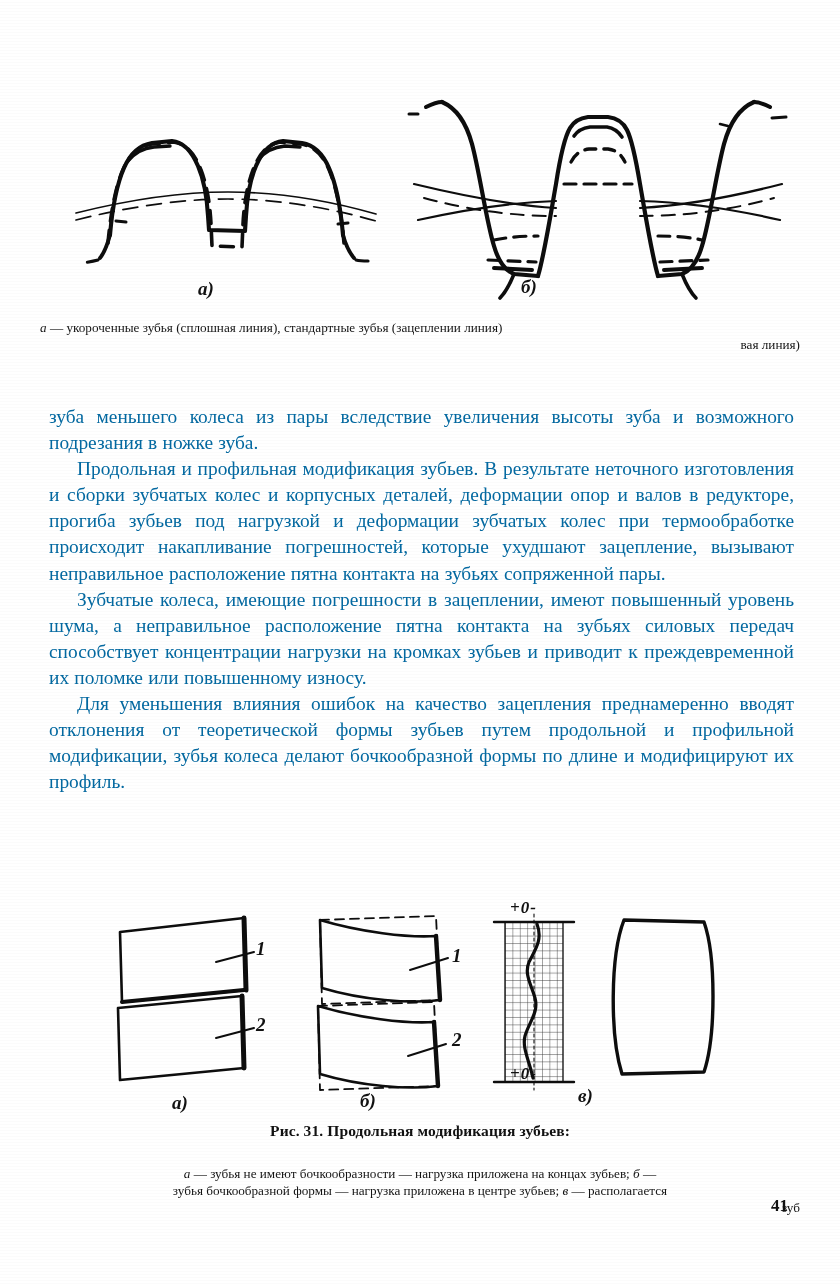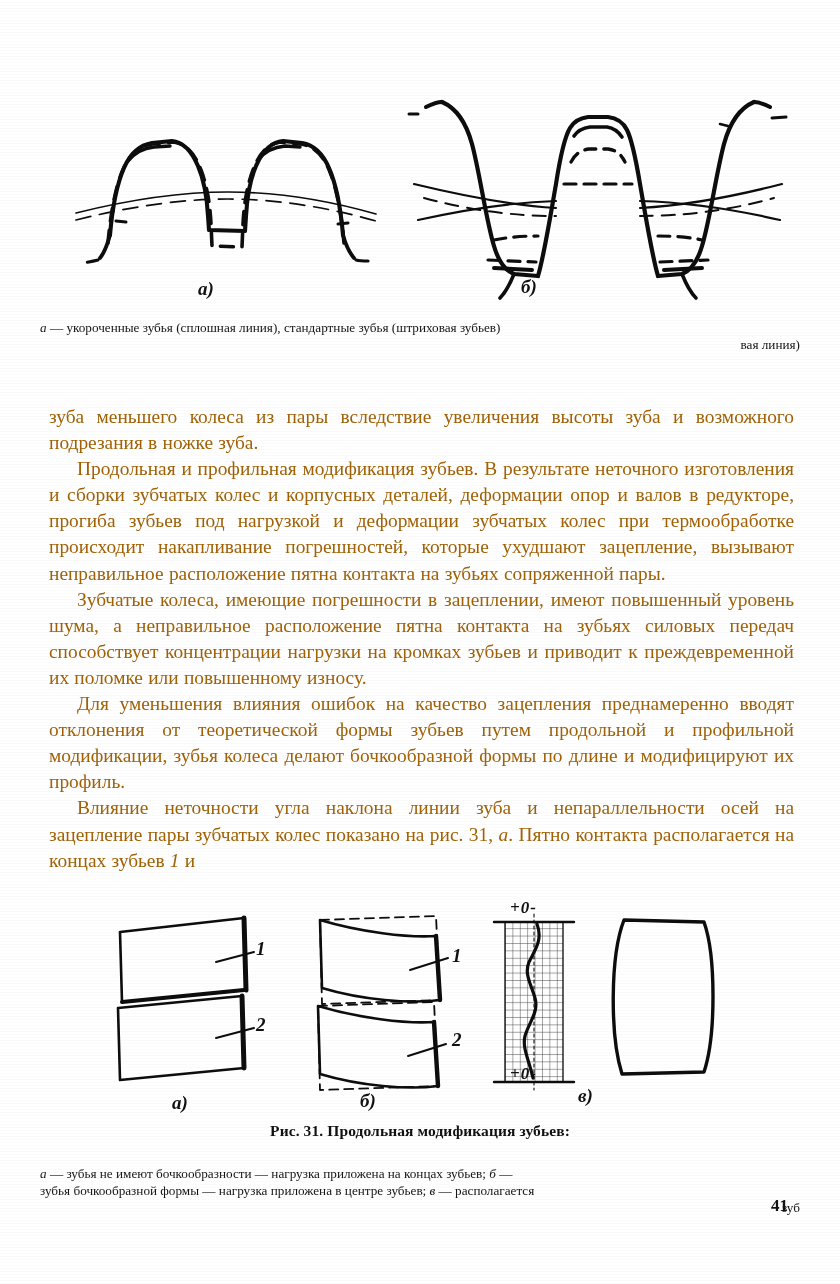--- a/index.html
+++ b/index.html
@@ -80,21 +80,21 @@
     left: 49px;
     top: 404px;
     width: 745px;
   }
   #bodytext p {
     margin: 0;
     font-size: 19.4px;
     line-height: 26.1px;
     text-align: justify;
     text-justify: inter-word;
-    color: #a16207;
+    color: #0369a1;
     word-spacing: .4px;
   }
   #bodytext p.indent { text-indent: 28px; }
   #bodytext b { font-weight: 400; }
   #bodytext i { font-style: italic; }
 
   
   .fig31 {
     position: absolute;
     left: 0;
@@ -108,21 +108,21 @@
   #fig31-label-b { left: 360px; top: 1090px; }
   #fig31-label-v { left: 578px; top: 1085px; }
 
   #caption31 {
     position: absolute;
     left: 40px;
     top: 1122px;
     width: 760px;
   }
   #caption31 .cap-title { margin-bottom: 26px; }
-  #cap31-line1, #cap31-line2 { white-space: nowrap; }
+  #cap31-line1, #cap31-line2 { white-space: nowrap; text-align: center; }
 
   
   #page-number {
     position: absolute;
     right: 52px;
     top: 1196px;
     font-size: 17px;
     font-weight: 700;
     color: #111;
     font-family: Liberation Serif, serif;
@@ -222,35 +222,34 @@
           <path d="M 250,194 C 254,204 258,212 264,218" stroke-width="3.6"></path>
         </g>
       </g>
     </svg>
   </div>
 
   <div class="fig-sublabel" id="fig30-label-a">а)</div>
   <div class="fig-sublabel" id="fig30-label-b">б)</div>
 
   <div id="caption30">
-    <p class="cap-body" id="cap30-line1"><span class="it">а</span><span> — укороченные зубья (сплошная линия), стандартные зубья (штриховая   зубьев)</span></p>
+    <p class="cap-body" id="cap30-line1"><span class="it">а</span><span> — укороченные зубья (сплошная линия), стандартные зубья (зацеплении   линия)</span></p>
     <p class="cap-body cap-center" id="cap30-line3">вая линия)</p>
   </div>
 
   <div id="bodytext">
 
     <p>зуба меньшего колеса из пары вследствие увеличения высоты зуба и возможного подрезания в ножке зуба.</p>
 
     <p class="indent"><b>Продольная и профильная модификация зубьев.</b><span> В результате неточного изготовления и сборки зубчатых колес и корпусных деталей, деформации опор и валов в редукторе, прогиба зубьев под нагрузкой и деформации зубчатых колес при термообработке происходит накапливание погрешностей, которые ухудшают зацепление, вызывают неправильное расположение пятна контакта на зубьях сопряженной пары.</span></p>
 
     <p class="indent">Зубчатые колеса, имеющие погрешности в зацеплении, имеют повышенный уровень шума, а неправильное расположение пятна контакта на зубьях силовых передач способствует концентрации нагрузки на кромках зубьев и приводит к преждевременной их поломке или повышенному износу.</p>
 
     <p class="indent">Для уменьшения влияния ошибок на качество зацепления преднамеренно вводят отклонения от теоретической формы зубьев путем продольной и профильной модификации, зубья колеса делают бочкообразной формы по длине и модифицируют их профиль.</p>
 
-    <p class="indent"><span>Влияние неточности угла наклона линии зуба и непараллельности осей на зацепление пары зубчатых колес показано на рис. 31, </span><i>а</i><span>. Пятно контакта располагается на концах зубьев </span><i>1</i><span> и</span></p>
   </div>
 
   <div class="fig31">
     <svg width="840" height="215" viewBox="0 0 840 215" xmlns="http://www.w3.org/2000/svg">
       <defs>
         <pattern id="graphgrid" width="7.4" height="7.4" patternUnits="userSpaceOnUse">
           <path d="M 7.4 0 L 0 0 0 7.4" fill="none" stroke="#3a3a3a" stroke-width="0.9"></path>
         </pattern>
       </defs>
 

